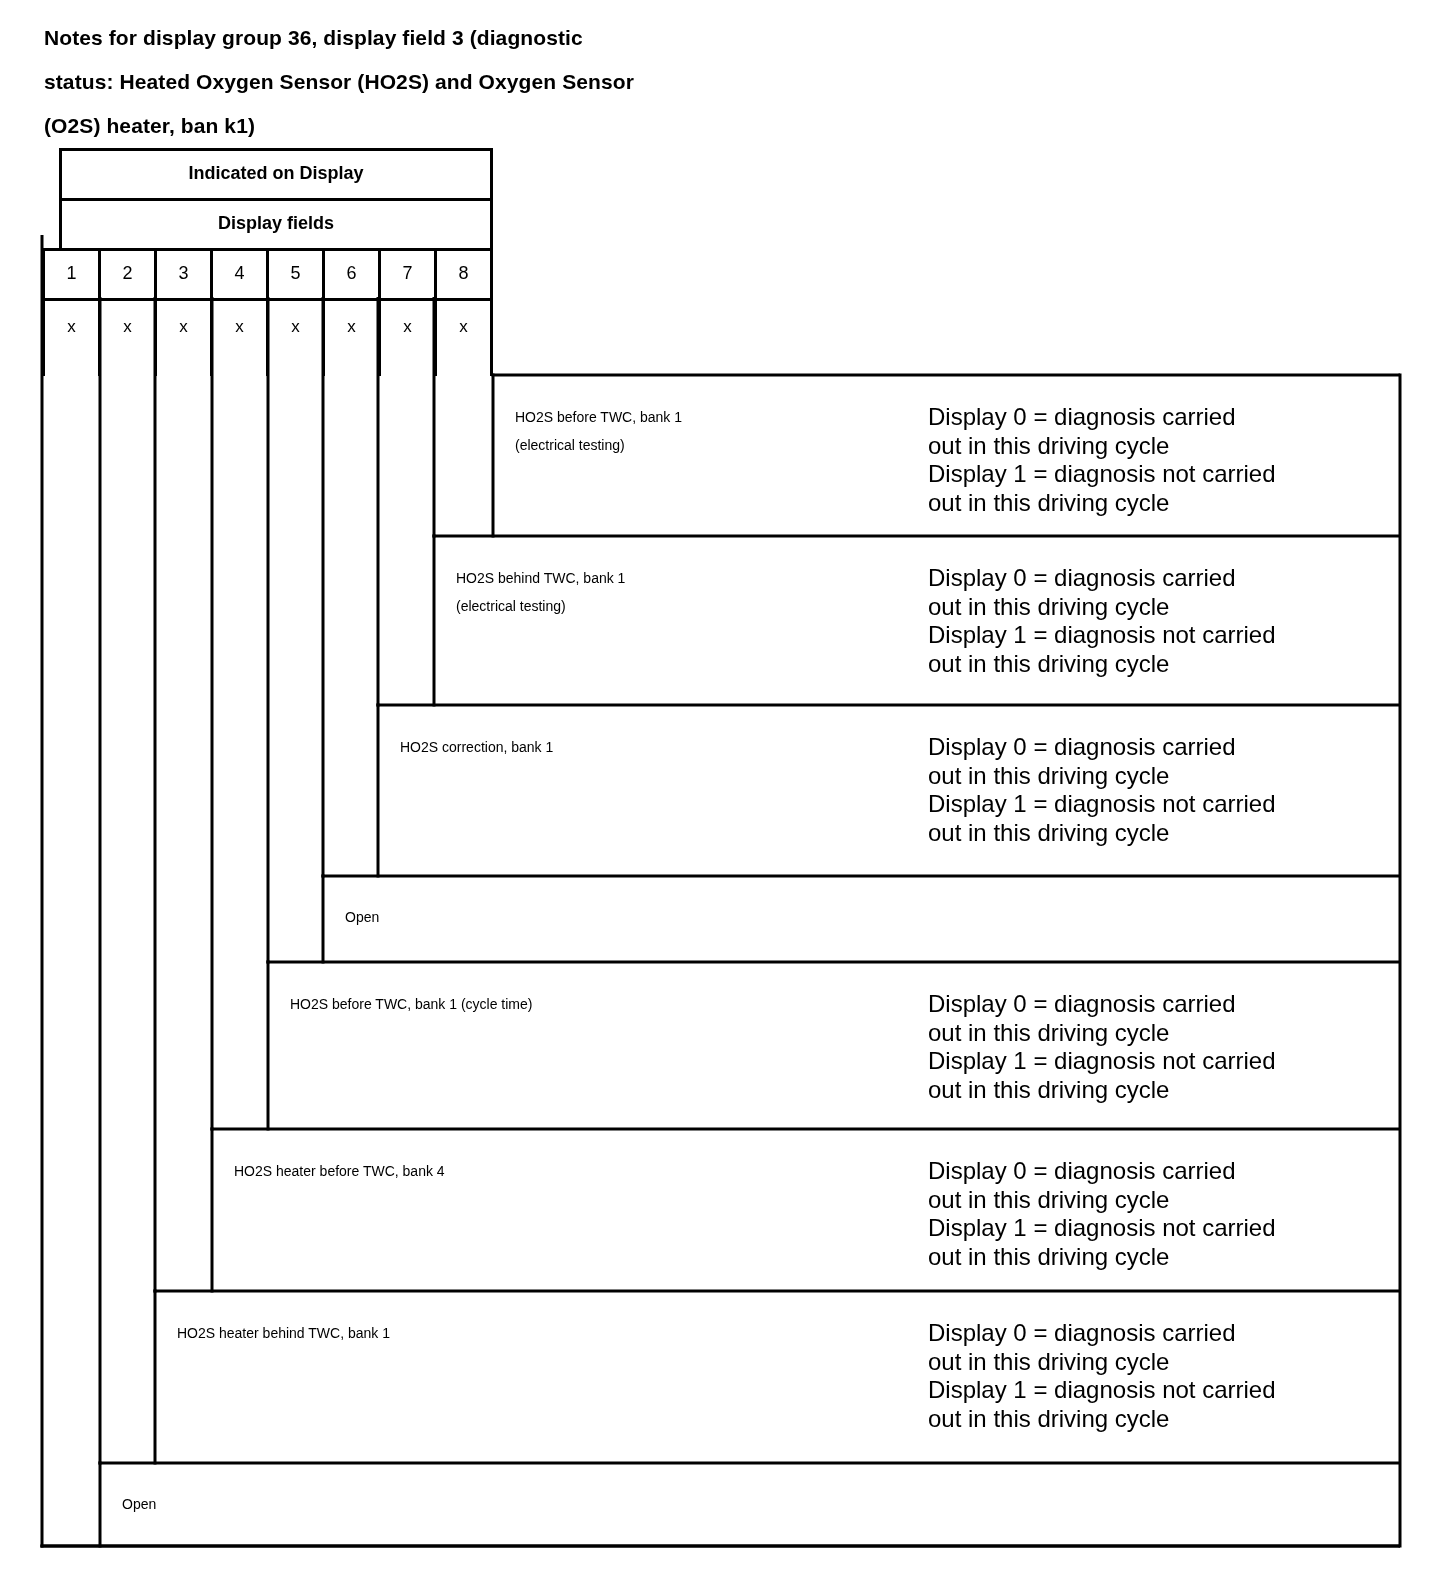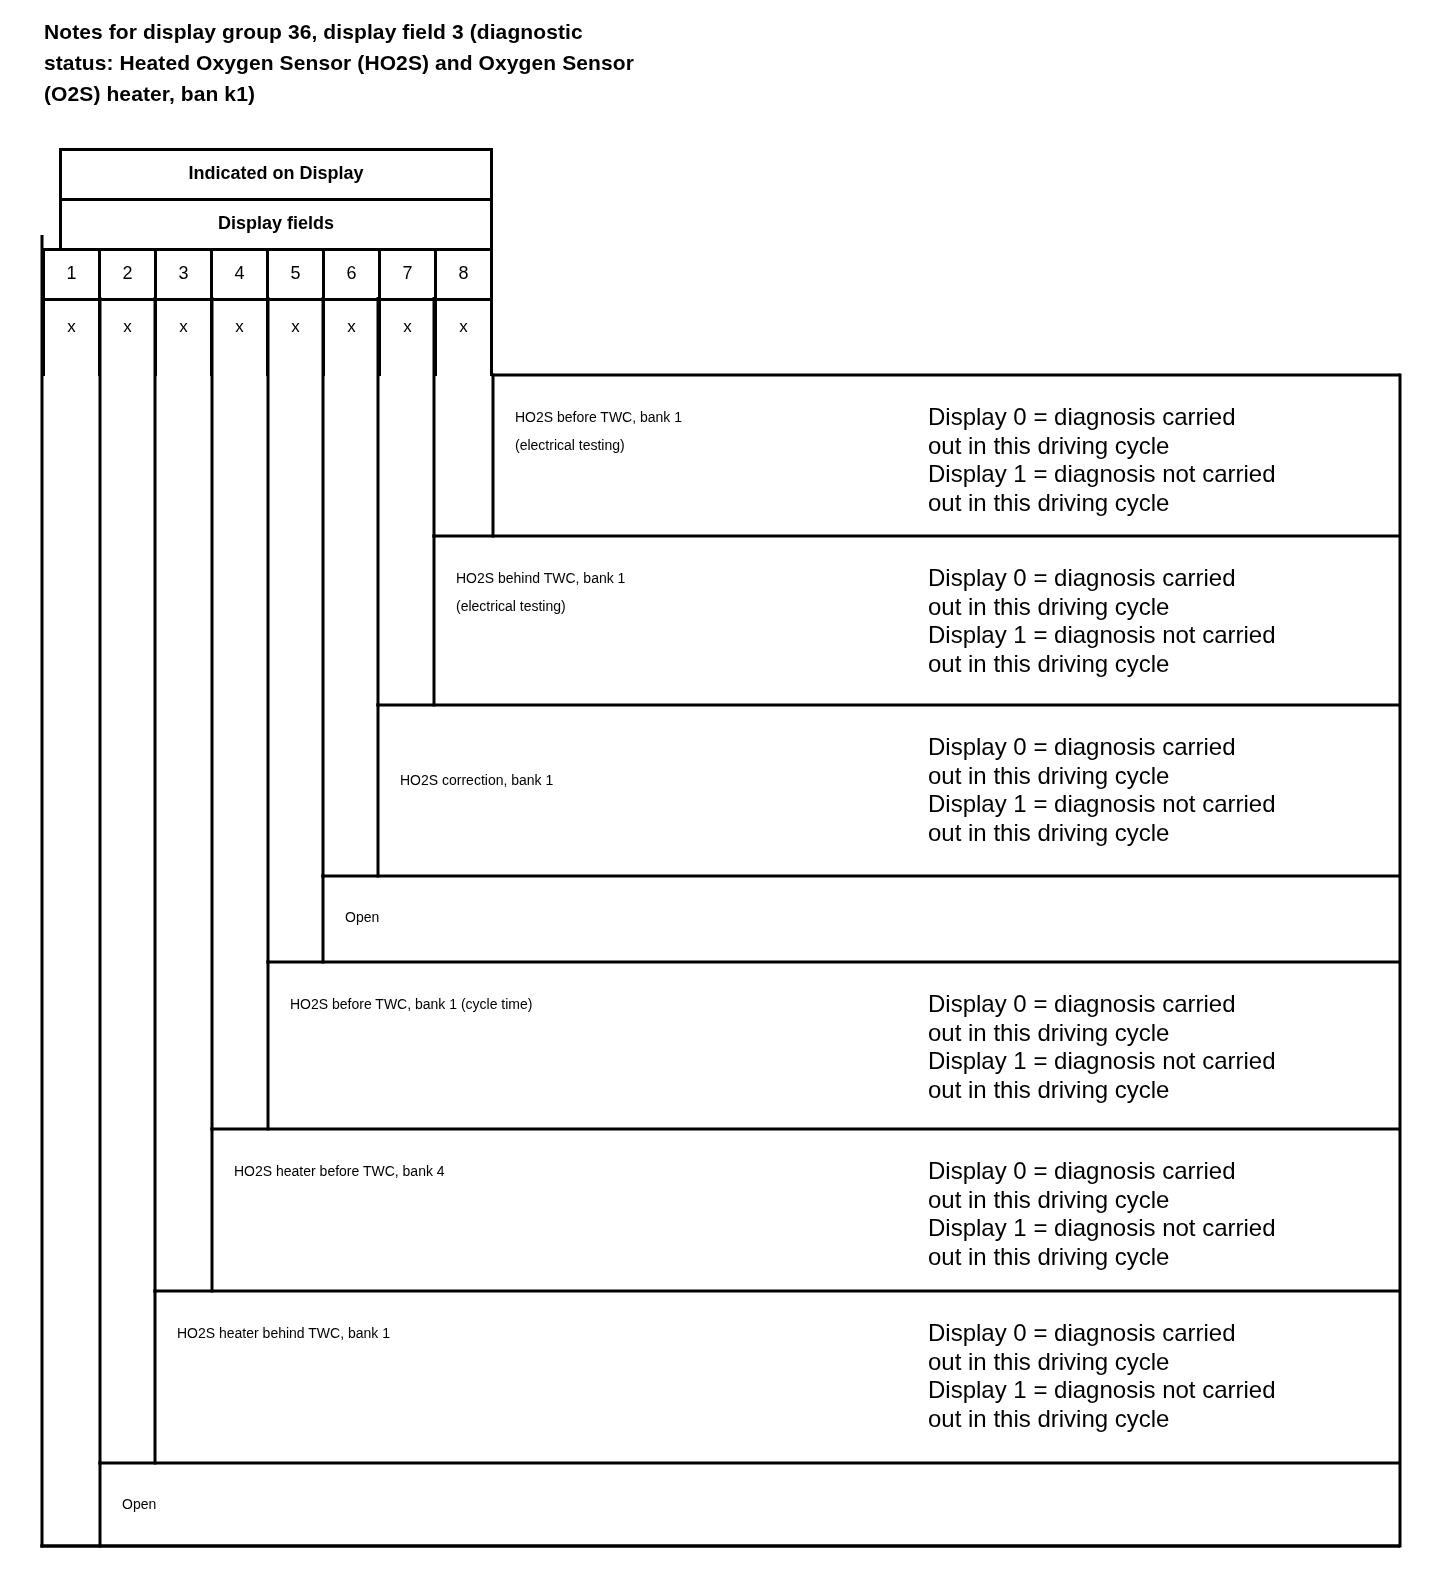--- a/index.html
+++ b/index.html
@@ -1,21 +1,21 @@
 <!DOCTYPE html>
 <html><head>
 <meta charset="utf-8">
 <style>
   html,body{margin:0;padding:0;background:#ffffff;}
   body{width:1440px;height:1574px;position:relative;font-family:"Liberation Sans",sans-serif;color:#000;overflow:hidden;}
 
   
   #title{
     position:absolute;left:44px;top:16px;width:900px;
-    font-size:21px;font-weight:bold;line-height:31px;letter-spacing:.1px;
+    font-size:21px;font-weight:bold;line-height:44px;letter-spacing:.1px;
     white-space:pre-line;
   }
 
   
   #hdr{position:absolute;left:42px;top:148px;width:451px;}
   .hrow{border:3px solid #000;border-bottom-width:0;box-sizing:border-box;margin-left:17px;}
   .hrow.band{height:50px;line-height:44px;text-align:center;font-size:18px;font-weight:bold;}
   #numrow{display:flex;height:50px;border:3px solid #000;border-bottom-width:0;box-sizing:border-box;}
   #numrow .nc{flex:1 1 0;border-right:3px solid #000;box-sizing:border-box;
               text-align:center;line-height:44px;font-size:18px;}
@@ -94,21 +94,21 @@
     <line x1="434" y1="297" x2="434" y2="537.5" stroke="#000" stroke-width="3"></line>
   </svg>
 
 <div id="rowlayer">
     <div class="rowlabel" style="left: 515px; top: 403px;">HO2S before TWC, bank 1
 (electrical testing)</div>
     <div class="rowdisp" style="top: 403px;"><span>Display 0 = diagnosis carried</span><br><span class="d2">out in this driving cycle</span><span>Display 1 = diagnosis not carried</span><br><span class="d2">out in this driving cycle</span></div>
     <div class="rowlabel" style="left: 456px; top: 564px;">HO2S behind TWC, bank 1
 (electrical testing)</div>
     <div class="rowdisp" style="top: 564px;"><span>Display 0 = diagnosis carried</span><br><span class="d2">out in this driving cycle</span><span>Display 1 = diagnosis not carried</span><br><span class="d2">out in this driving cycle</span></div>
-    <div class="rowlabel" style="left: 400px; top: 766px; text-align: right;">HO2S correction, bank 1</div>
+    <div class="rowlabel" style="left: 400px; top: 733px; text-align: right;">HO2S correction, bank 1</div>
     <div class="rowdisp" style="top: 733px;"><span>Display 0 = diagnosis carried</span><br><span class="d2">out in this driving cycle</span><span>Display 1 = diagnosis not carried</span><br><span class="d2">out in this driving cycle</span></div>
     <div class="rowlabel" style="left: 345px; top: 903px;">Open</div>
     <div class="rowlabel" style="left: 290px; top: 990px;">HO2S before TWC, bank 1 (cycle time)</div>
     <div class="rowdisp" style="top: 990px;"><span>Display 0 = diagnosis carried</span><br><span class="d2">out in this driving cycle</span><span>Display 1 = diagnosis not carried</span><br><span class="d2">out in this driving cycle</span></div>
     <div class="rowlabel" style="left: 234px; top: 1157px;">HO2S heater before TWC, bank 4</div>
     <div class="rowdisp" style="top: 1157px;"><span>Display 0 = diagnosis carried</span><br><span class="d2">out in this driving cycle</span><span>Display 1 = diagnosis not carried</span><br><span class="d2">out in this driving cycle</span></div>
     <div class="rowlabel" style="left: 177px; top: 1319px;">HO2S heater behind TWC, bank 1</div>
     <div class="rowdisp" style="top: 1319px;"><span>Display 0 = diagnosis carried</span><br><span class="d2">out in this driving cycle</span><span>Display 1 = diagnosis not carried</span><br><span class="d2">out in this driving cycle</span></div>
     <div class="rowlabel" style="left: 122px; top: 1490px;">Open</div>
   </div>

